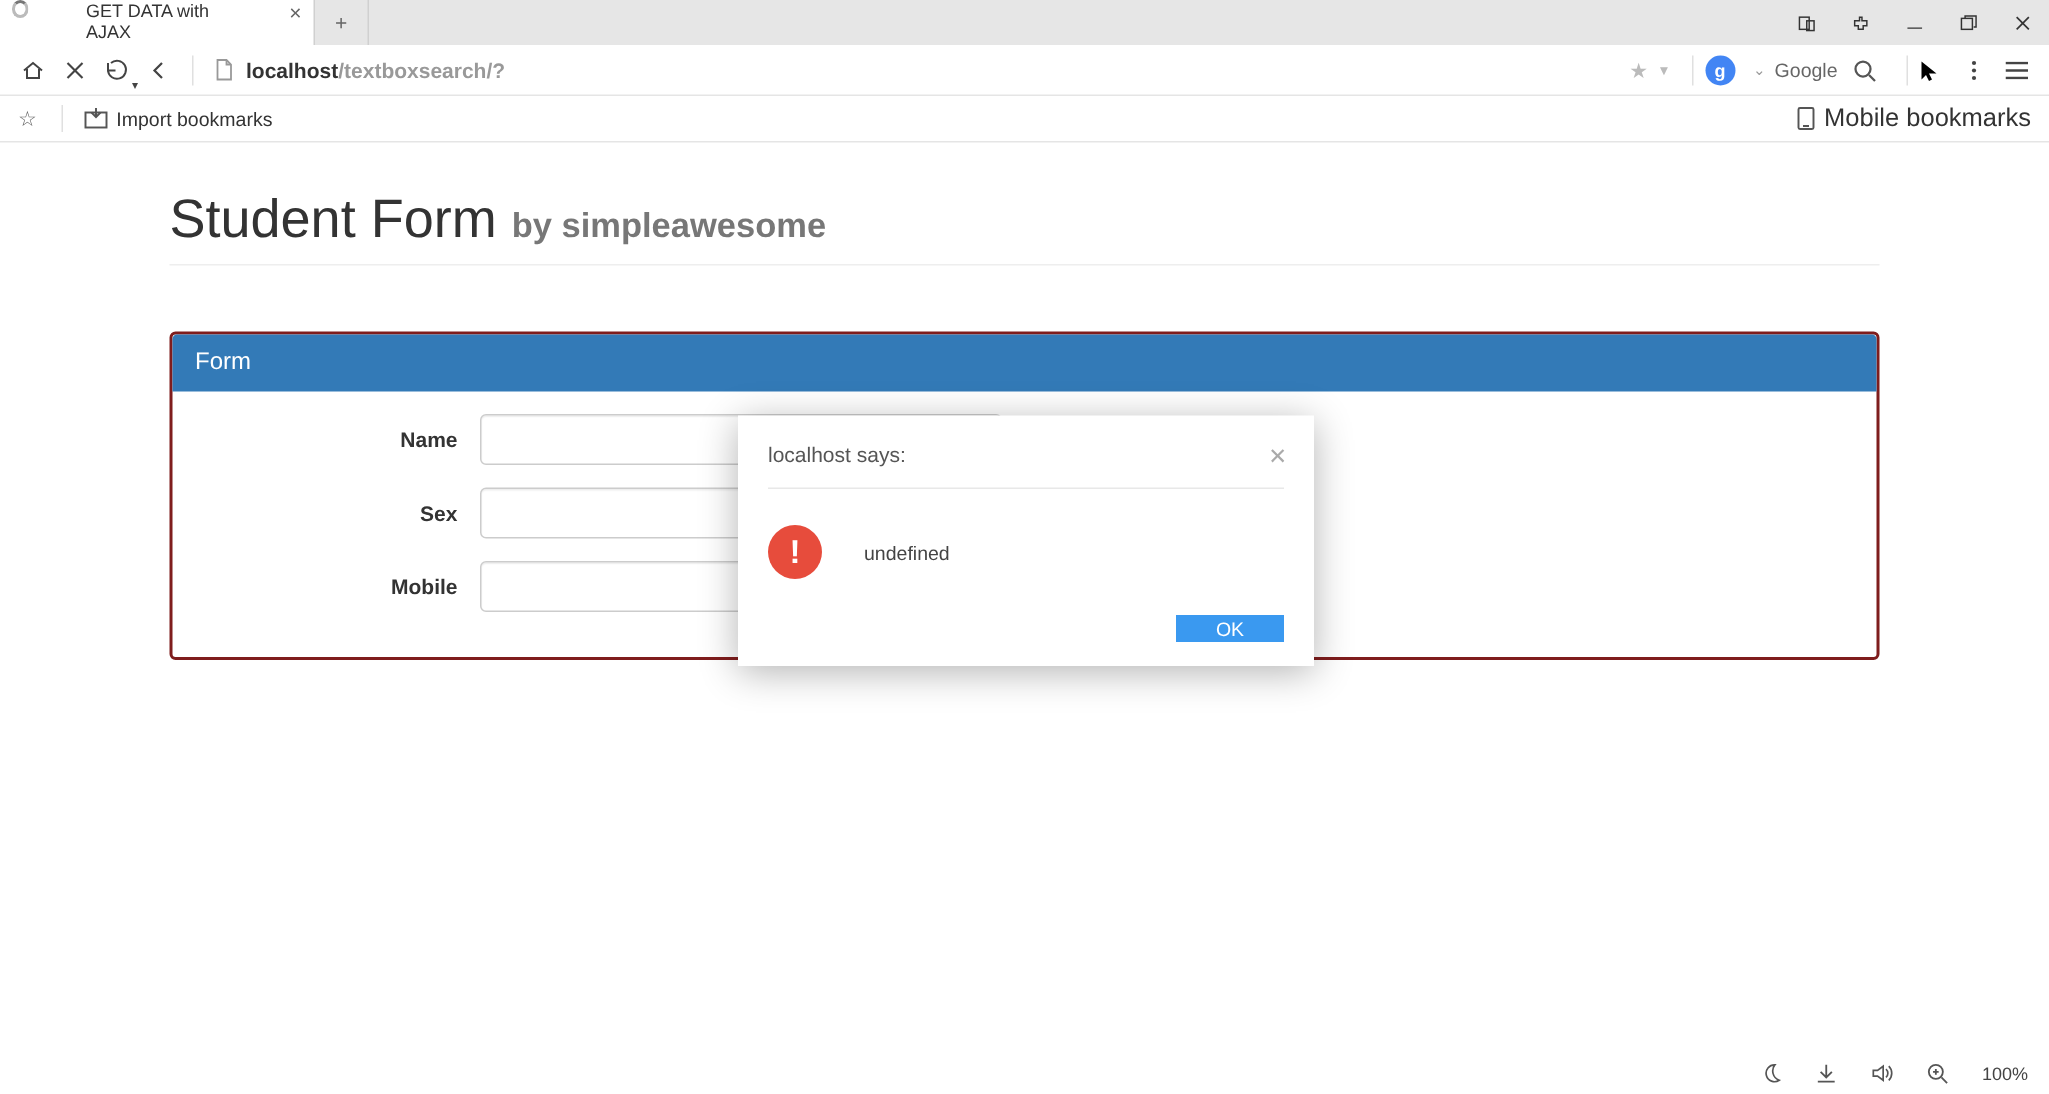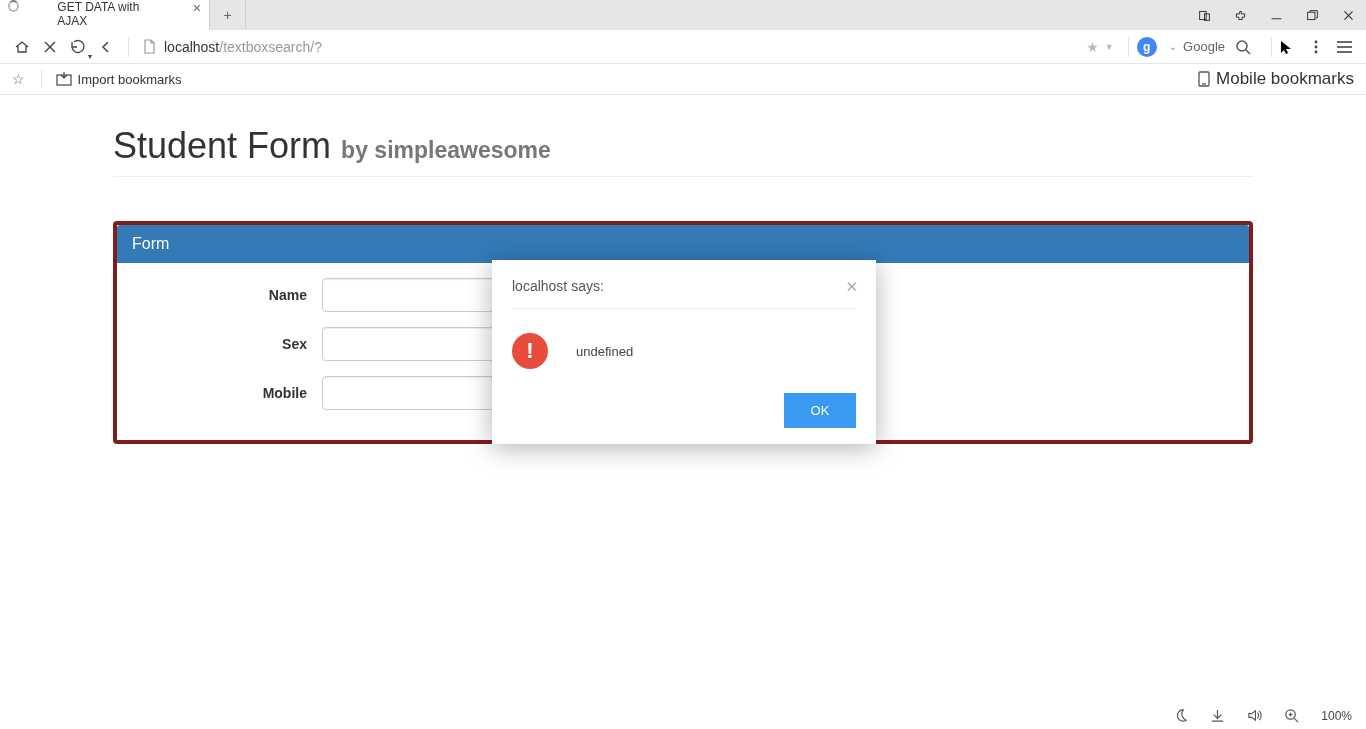--- a/index.html
+++ b/index.html
@@ -13,21 +13,21 @@
     .newtab { width:36px; display:flex; align-items:center; justify-content:center; color:#666; cursor:pointer; border-right:1px solid #d0d0d0; }
     .winicons { margin-left:auto; display:flex; align-items:center; }
     .winicons .wi { width:36px; height:30px; display:flex; align-items:center; justify-content:center; color:#333; cursor:pointer; font-size:14px; }
     .winicons .wi svg { width:13px; height:13px; }
 
     .navbar { height:34px; background:#fff; border-bottom:1px solid #e5e5e5; display:flex; align-items:center; padding:0 8px; }
     .nav-btn { width:28px; height:28px; display:flex; align-items:center; justify-content:center; color:#444; cursor:pointer; position:relative; }
     .nav-sep { width:1px; height:20px; background:#e0e0e0; margin:0 8px; }
     .urlbox { flex:1; display:flex; align-items:center; height:28px; padding:0 6px; }
     .urlbox .doc-ic { color:#888; margin-right:8px; display:flex; }
-    .urlbox .url { font-size:14px; }
+    .urlbox .url { font-size:14px;font-weight:bold; }
     .urlbox .url .dim { color:#999; }
     .right-tools { display:flex; align-items:center; }
     .star-fav { color:#bbb; margin:0 6px; }
     .down-caret { color:#bbb; margin-right:6px; }
     .g-badge { width:20px; height:20px; background:#4285f4; color:#fff; border-radius:50%; display:flex; align-items:center; justify-content:center; font-weight:bold; font-size:12px; margin-right:6px; }
     .search-engine { display:flex; align-items:center; color:#666; font-size:13px; margin-right:10px; }
     .search-engine .caret { margin:0 6px; color:#999; font-size:10px; }
     .srch-ic { color:#555; margin-right:12px; }
     .cursor-ic { margin-right:8px; }
 
@@ -37,40 +37,40 @@
     .bmbar .imp .ic { margin-right:6px; color:#555; }
     .bmbar .mob { margin-left:auto; display:flex; align-items:center; color:#333; font-size:17px; cursor:pointer; }
     .bmbar .mob .ic { margin-right:6px; color:#555; }
 
     
     .container { width:1140px; margin:0 auto; padding-top:30px; }
     .page-header { border-bottom:1px solid #eee; padding-bottom:9px; margin-bottom:25px; }
     .page-header h1 { font-size:36px; font-weight:500; color:#333; }
     .page-header small { font-size:23px; color:#777; font-weight:700; }
 
-    .panel { border:4px solid #7f1d1d; border-radius:4px; margin-bottom:20px;margin-top:44px; }
+    .panel { border:2px solid #7f1d1d; border-radius:4px; margin-bottom:20px;margin-top:44px; }
     .panel-heading { background:#337ab7; color:#fff; padding:10px 15px; border-radius:3px 3px 0 0; font-size:16px; }
     .panel-body { padding:15px; }
 
     .form-group { display:flex; align-items:center; margin-bottom:15px; }
     .form-group label { width:190px; text-align:right; padding-right:15px; font-weight:700; color:#333; font-size:14px; }
     .form-control { height:34px; padding:6px 12px; font-size:14px; color:#555; background:#fff; border:1px solid #ccc; border-radius:4px; box-shadow:inset 0 1px 1px rgba(0,0,0,0.075); outline:none; width:348px; }
     .btn-hidden { width:70px; height:34px; background:#286090; border:1px solid #204d74; border-radius:4px; margin-left:16px; }
 
     
     .modal-overlay { position:absolute; inset:0; pointer-events:none; }
-    .modal { position:absolute; left:492px; top:260px; width:384px; background:#fff; box-shadow:0 4px 24px rgba(0,0,0,0.3); padding:18px 20px 16px 20px; }
+    .modal { position:absolute; left:492px; top:277px; width:384px; background:#fff; box-shadow:0 4px 24px rgba(0,0,0,0.3); padding:18px 20px 16px 20px; }
     .modal-title { font-size:14px; color:#555; }
     .modal-close { position:absolute; top:18px; right:18px; color:#aaa; cursor:pointer; font-size:15px; }
     .modal-divider { height:1px; background:#e8e8e8; margin-top:14px; }
     .modal-body { display:flex; align-items:center; padding:24px 0 24px 0; }
     .modal-icon { width:36px; height:36px; background:#e74c3c; border-radius:50%; display:flex; align-items:center; justify-content:center; color:#fff; font-weight:bold; font-size:22px; margin-left:0; margin-right:28px; }
     .modal-msg { font-size:13px; color:#444; }
     .modal-footer { display:flex; justify-content:flex-end; }
-    .modal-ok { width:72px; height:35px; background:#3a99f0; color:#fff; border:none; font-size:13px; cursor:pointer; }
+    .modal-ok { width:72px; height:18px; background:#3a99f0; color:#fff; border:none; font-size:13px; cursor:pointer; }
 
     
     .statusbar { position:absolute; bottom:0; left:0; right:0; height:27px; background:#fff; display:flex; align-items:center; justify-content:flex-end; padding:0 14px; font-size:12px; color:#444; }
     .statusbar .sb { margin-left:22px; display:flex; align-items:center; }
     .statusbar .sb svg { width:15px; height:15px; }
 
     svg { display:block; }
   </style>
 </head>
 <body>

